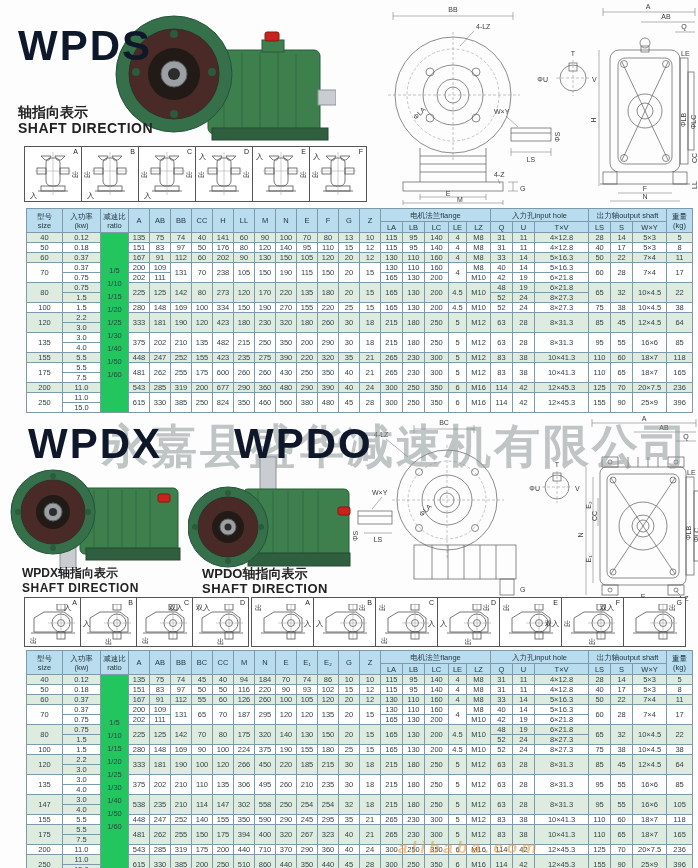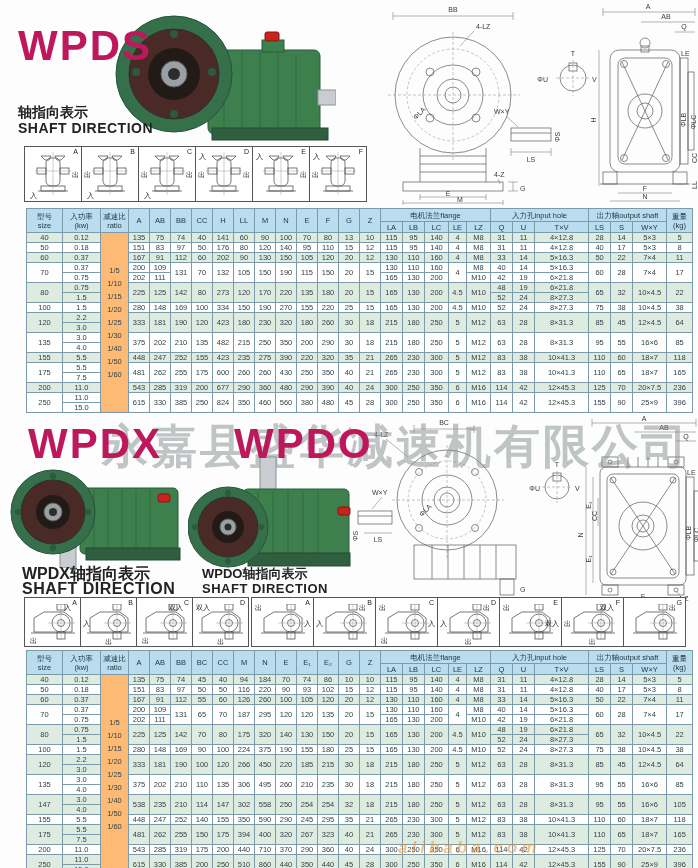--- a/index.html
+++ b/index.html
@@ -1,19 +1,19 @@
 <!DOCTYPE html>
 <html><head>
 <meta charset="utf-8">
 <style>
   html,body{margin:0;padding:0;}
   body{width:698px;height:868px;position:relative;overflow:hidden;background:#fdfdfd;
        font-family:"Liberation Sans","DejaVu Sans",sans-serif;color:#333;}
   .abs{position:absolute;}
-  .big-title{font-size:42px;font-weight:bold;color:#be185d;letter-spacing:2px;z-index:3;}
+  .big-title{font-size:42px;font-weight:bold;color:#0f172a;letter-spacing:2px;z-index:3;}
   .dir-label{font-size:14px;font-weight:bold;color:#222;line-height:16px;z-index:3;}
   .dir-label .en{font-weight:bold;letter-spacing:0.5px;}
   
   #wm-center{left:102px;top:416px;font-size:46px;font-weight:bold;color:rgba(130,140,142,0.5);
              letter-spacing:3px;white-space:nowrap;z-index:1;}
   #wm-bottom{left:398px;top:838px;font-size:17px;font-weight:bold;font-style:italic;
              color:rgba(232,148,58,0.55);letter-spacing:4px;filter:blur(0.4px);z-index:5;}
   
   .dirrow{display:flex;z-index:2;}
   .dirbox{position:relative;border:1px solid #555;background:#fff;box-sizing:border-box;margin-right:-1px;}
@@ -23,21 +23,21 @@
   .tl{left:3px;top:6px}.tr{right:9px;top:6px}.ml{left:2px;top:45%}.mr{right:2px;top:45%}
   .bl{left:5px;bottom:2px}.bc{left:44%;bottom:1px}
   
   .spec{border-collapse:collapse;table-layout:fixed;font-size:7.5px;z-index:2;position:absolute;}
   .spec th,.spec td{border:1px solid #7d9aaa;text-align:center;vertical-align:middle;
         padding:0;line-height:9px;color:#33434c;overflow:hidden;white-space:pre-line;}
   .spec th{background:#b9dcee;font-weight:normal;color:#243842;}
   .spec tr.hr1{height:13px}.spec tr.hr2{height:11px}
   .spec tr.single{height:10px}.spec tr.double{height:19px}
   .spec td.g{background:#ddecdf}.spec td.w{background:#fdfefd}
-  .spec td.ratio-cell{background:#fdba74;line-height:13px;font-size:7.5px;}
+  .spec td.ratio-cell{background:#22c55e;line-height:13px;font-size:7.5px;}
   .spec td .sub{border-bottom:1px solid #7d9aaa;line-height:9px;}
   .spec td .sub:last-child{border-bottom:none;}
   
   .draw line,.draw path,.draw rect,.draw circle{stroke:#5a5a5a;stroke-width:0.7;fill:none;}
   .draw .dash{stroke-dasharray:3 2;stroke-width:0.5;stroke:#8a8a8a;}
   .draw .dim{stroke:#6a6a6a;stroke-width:0.5;}
   .draw text{fill:#3c3c3c;font-size:7px;stroke:none;font-family:"Liberation Sans",sans-serif;}
   .photo{z-index:2;}
 </style>
 </head>
@@ -446,21 +446,21 @@
           <td class="g">7×4</td>
           <td class="g">11</td>
         </tr>
         <tr class="double">
           <td class="w">70</td>
           <td class="w"><div class="sub">0.37</div><div class="sub">0.75</div></td>
           <td class="w"><div class="sub">200</div><div class="sub">202</div></td>
           <td class="w"><div class="sub">109</div><div class="sub">111</div></td>
           <td class="w">131</td>
           <td class="w">70</td>
-          <td class="w">132</td>
+          <td class="w">238</td>
           <td class="w">105</td>
           <td class="w">150</td>
           <td class="w">190</td>
           <td class="w">115</td>
           <td class="w">150</td>
           <td class="w">20</td>
           <td class="w">15</td>
           <td class="w"><div class="sub">130</div><div class="sub">165</div></td>
           <td class="w"><div class="sub">110</div><div class="sub">130</div></td>
           <td class="w"><div class="sub">160</div><div class="sub">200</div></td>
@@ -844,21 +844,21 @@
   <text transform="rotate(-90 339 118)" x="339" y="118" text-anchor="middle">ΦLB</text>
   <text transform="rotate(-90 347 120)" x="347" y="120" text-anchor="middle">ΦLC</text>
   <text x="326" y="186">4-Z</text>
     <line class="dim" x1="328" y1="180" x2="324" y2="176"></line>
   <line class="dim" x1="262" y1="186" x2="320" y2="186"></line>
     <text x="291" y="184" text-anchor="middle">E</text>
   <line class="dim" x1="252" y1="193" x2="330" y2="193"></line>
     <text x="291" y="191" text-anchor="middle">M</text>
 </svg>
 
-<div class="abs dir-label" style="left:22px;top:566px;font-size:16px;line-height:15px;">
+<div class="abs dir-label" style="left:22px;top:566px;font-size:12px;line-height:15px;">
   <div class="zh">WPDX轴指向表示</div>
   <div class="en">SHAFT DIRECTION</div>
 </div>
 <div class="abs dir-label" style="left:202px;top:566px;font-size:13px;line-height:15px;">
   <div class="zh">WPDO轴指向表示</div>
   <div class="en">SHAFT DIRECTION</div>
 </div>
 
 <div id="dirrow2" class="abs dirrow" style="left:24px;top:597px;">
     <div class="dirbox" style="width: 57px; height: 50px;">

